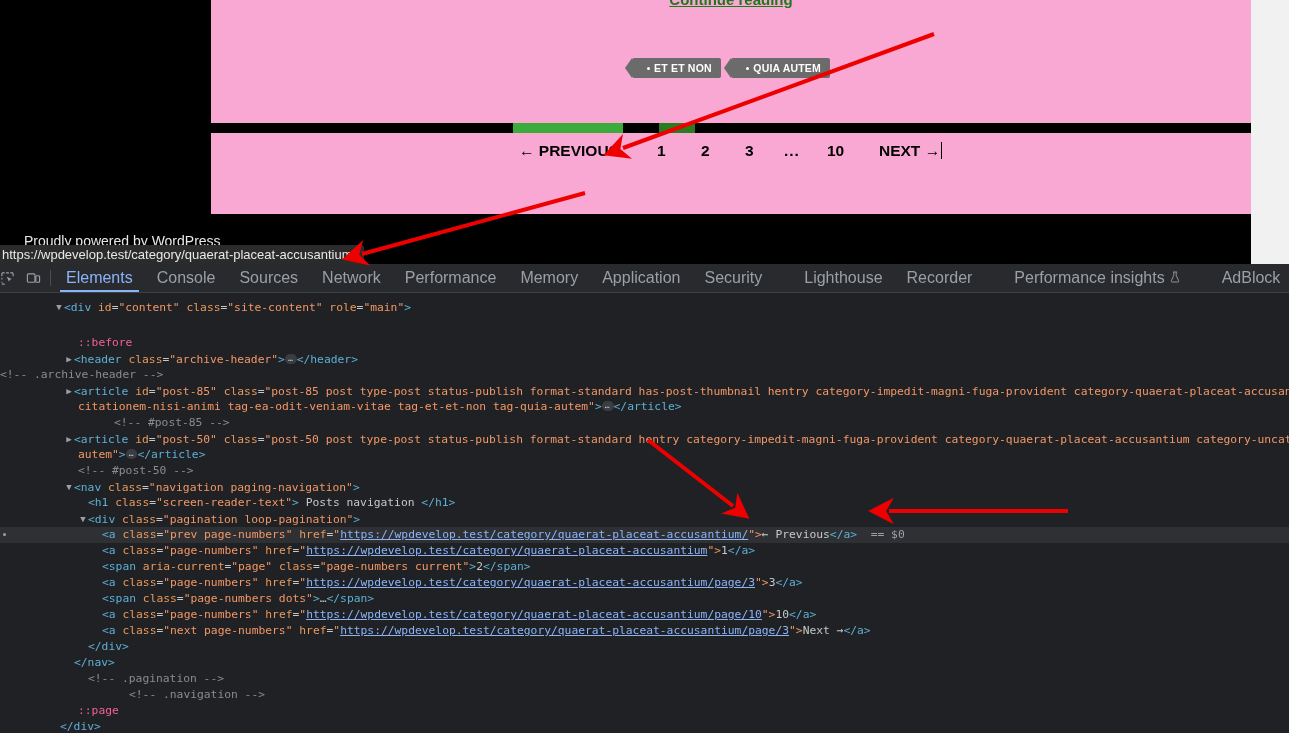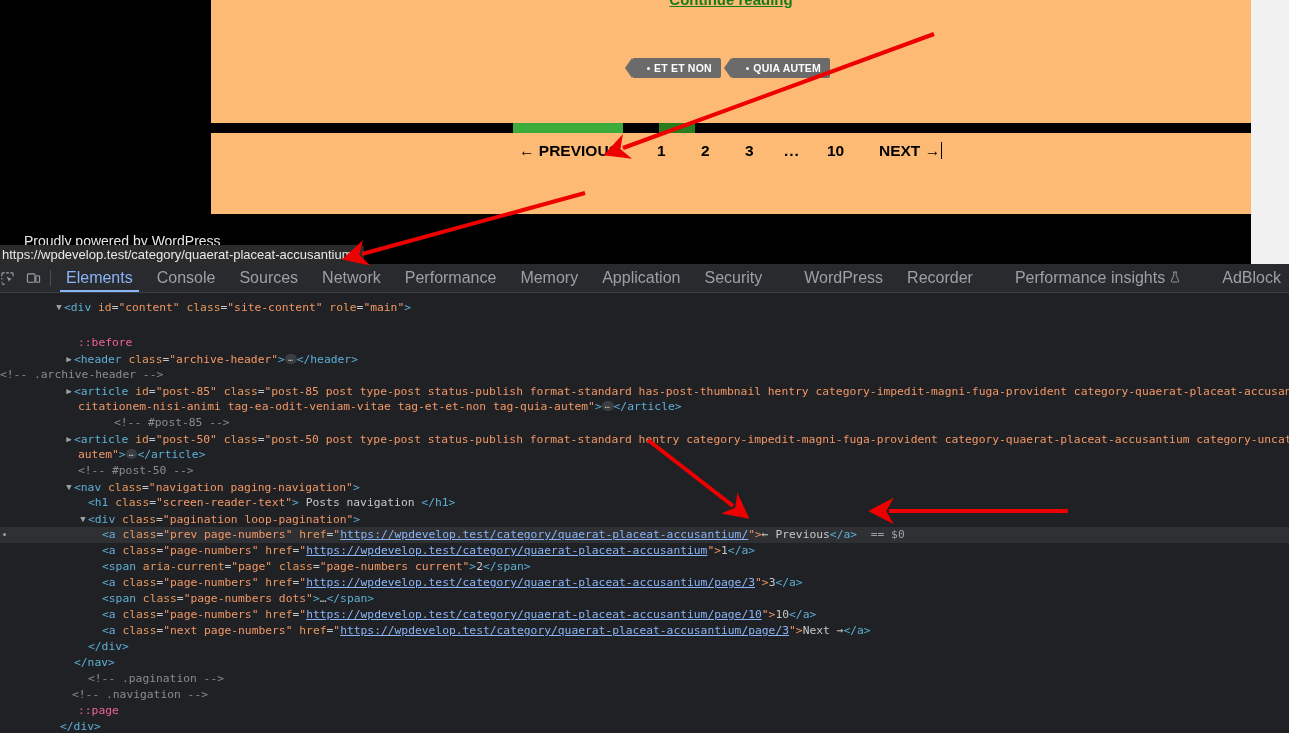--- a/index.html
+++ b/index.html
@@ -20,21 +20,21 @@
     overflow: hidden;
   }
   .page-gutter {
     position: absolute; left: 0; top: 0;
     width: 211px; height: 264px;
     background: #000;
   }
   .page-col {
     position: absolute; left: 211px; top: 0;
     width: 1040px; height: 264px;
-    background: #fdba74;
+    background: #f9a8d4;
   }
   .right-pad {
     position: absolute; left: 1251px; top: 0;
     width: 38px; height: 264px;
     background: #f1f1f1;
   }
 
   
   .continue-reading {
     position: absolute; left: 0; top: -9px;
@@ -348,21 +348,21 @@
             <span>Memory</span>
           </div>
         <div class="dt-tab">
             <span>Application</span>
           </div>
         <div class="dt-tab">
             <span>Security</span>
           </div>
         <div class="tab-gap"></div>
         <div class="dt-tab">
-            <span>WordPress</span>
+            <span>Lighthouse</span>
           </div>
         <div class="dt-tab">
             <span>Recorder</span>
           </div>
         <div class="tab-gap"></div>
         <div class="dt-tab">
             <span>Performance insights</span>
             <span class="flask"><svg width="10" height="12" viewBox="0 0 10 12">
                 <path d="M3.8 1v3.4L1.4 9.6a1 1 0 0 0 .9 1.4h5.4a1 1 0 0 0 .9-1.4L6.2 4.4V1M3 1h4" stroke="#9aa0a6" stroke-width="0.9" fill="none"></path>
               </svg></span>
@@ -456,21 +456,21 @@
 
       <div class="row" style="padding-left:88px;">
         <span class="tag">&lt;/div&gt;</span>
       </div>
       <div class="row" style="padding-left:74px;">
         <span class="tag">&lt;/nav&gt;</span>
       </div>
       <div class="row" style="padding-left:88px;">
         <span class="cmt">&lt;!-- .pagination --&gt;</span>
       </div>
-      <div class="row" style="padding-left:72px;">
+      <div class="row" style="padding-left:102px;margin-left:27px;">
         <span class="cmt">&lt;!-- .navigation --&gt;</span>
       </div>
       <div class="row" style="padding-left:78px;">
         <span class="pseudo">::page</span>
       </div>
       <div class="row" style="padding-left:60px;">
         <span class="tag">&lt;/div&gt;</span>
       </div>
       <div class="row" style="padding-left:60px;">
         <span class="cmt">&lt;!-- #content --&gt;</span>

